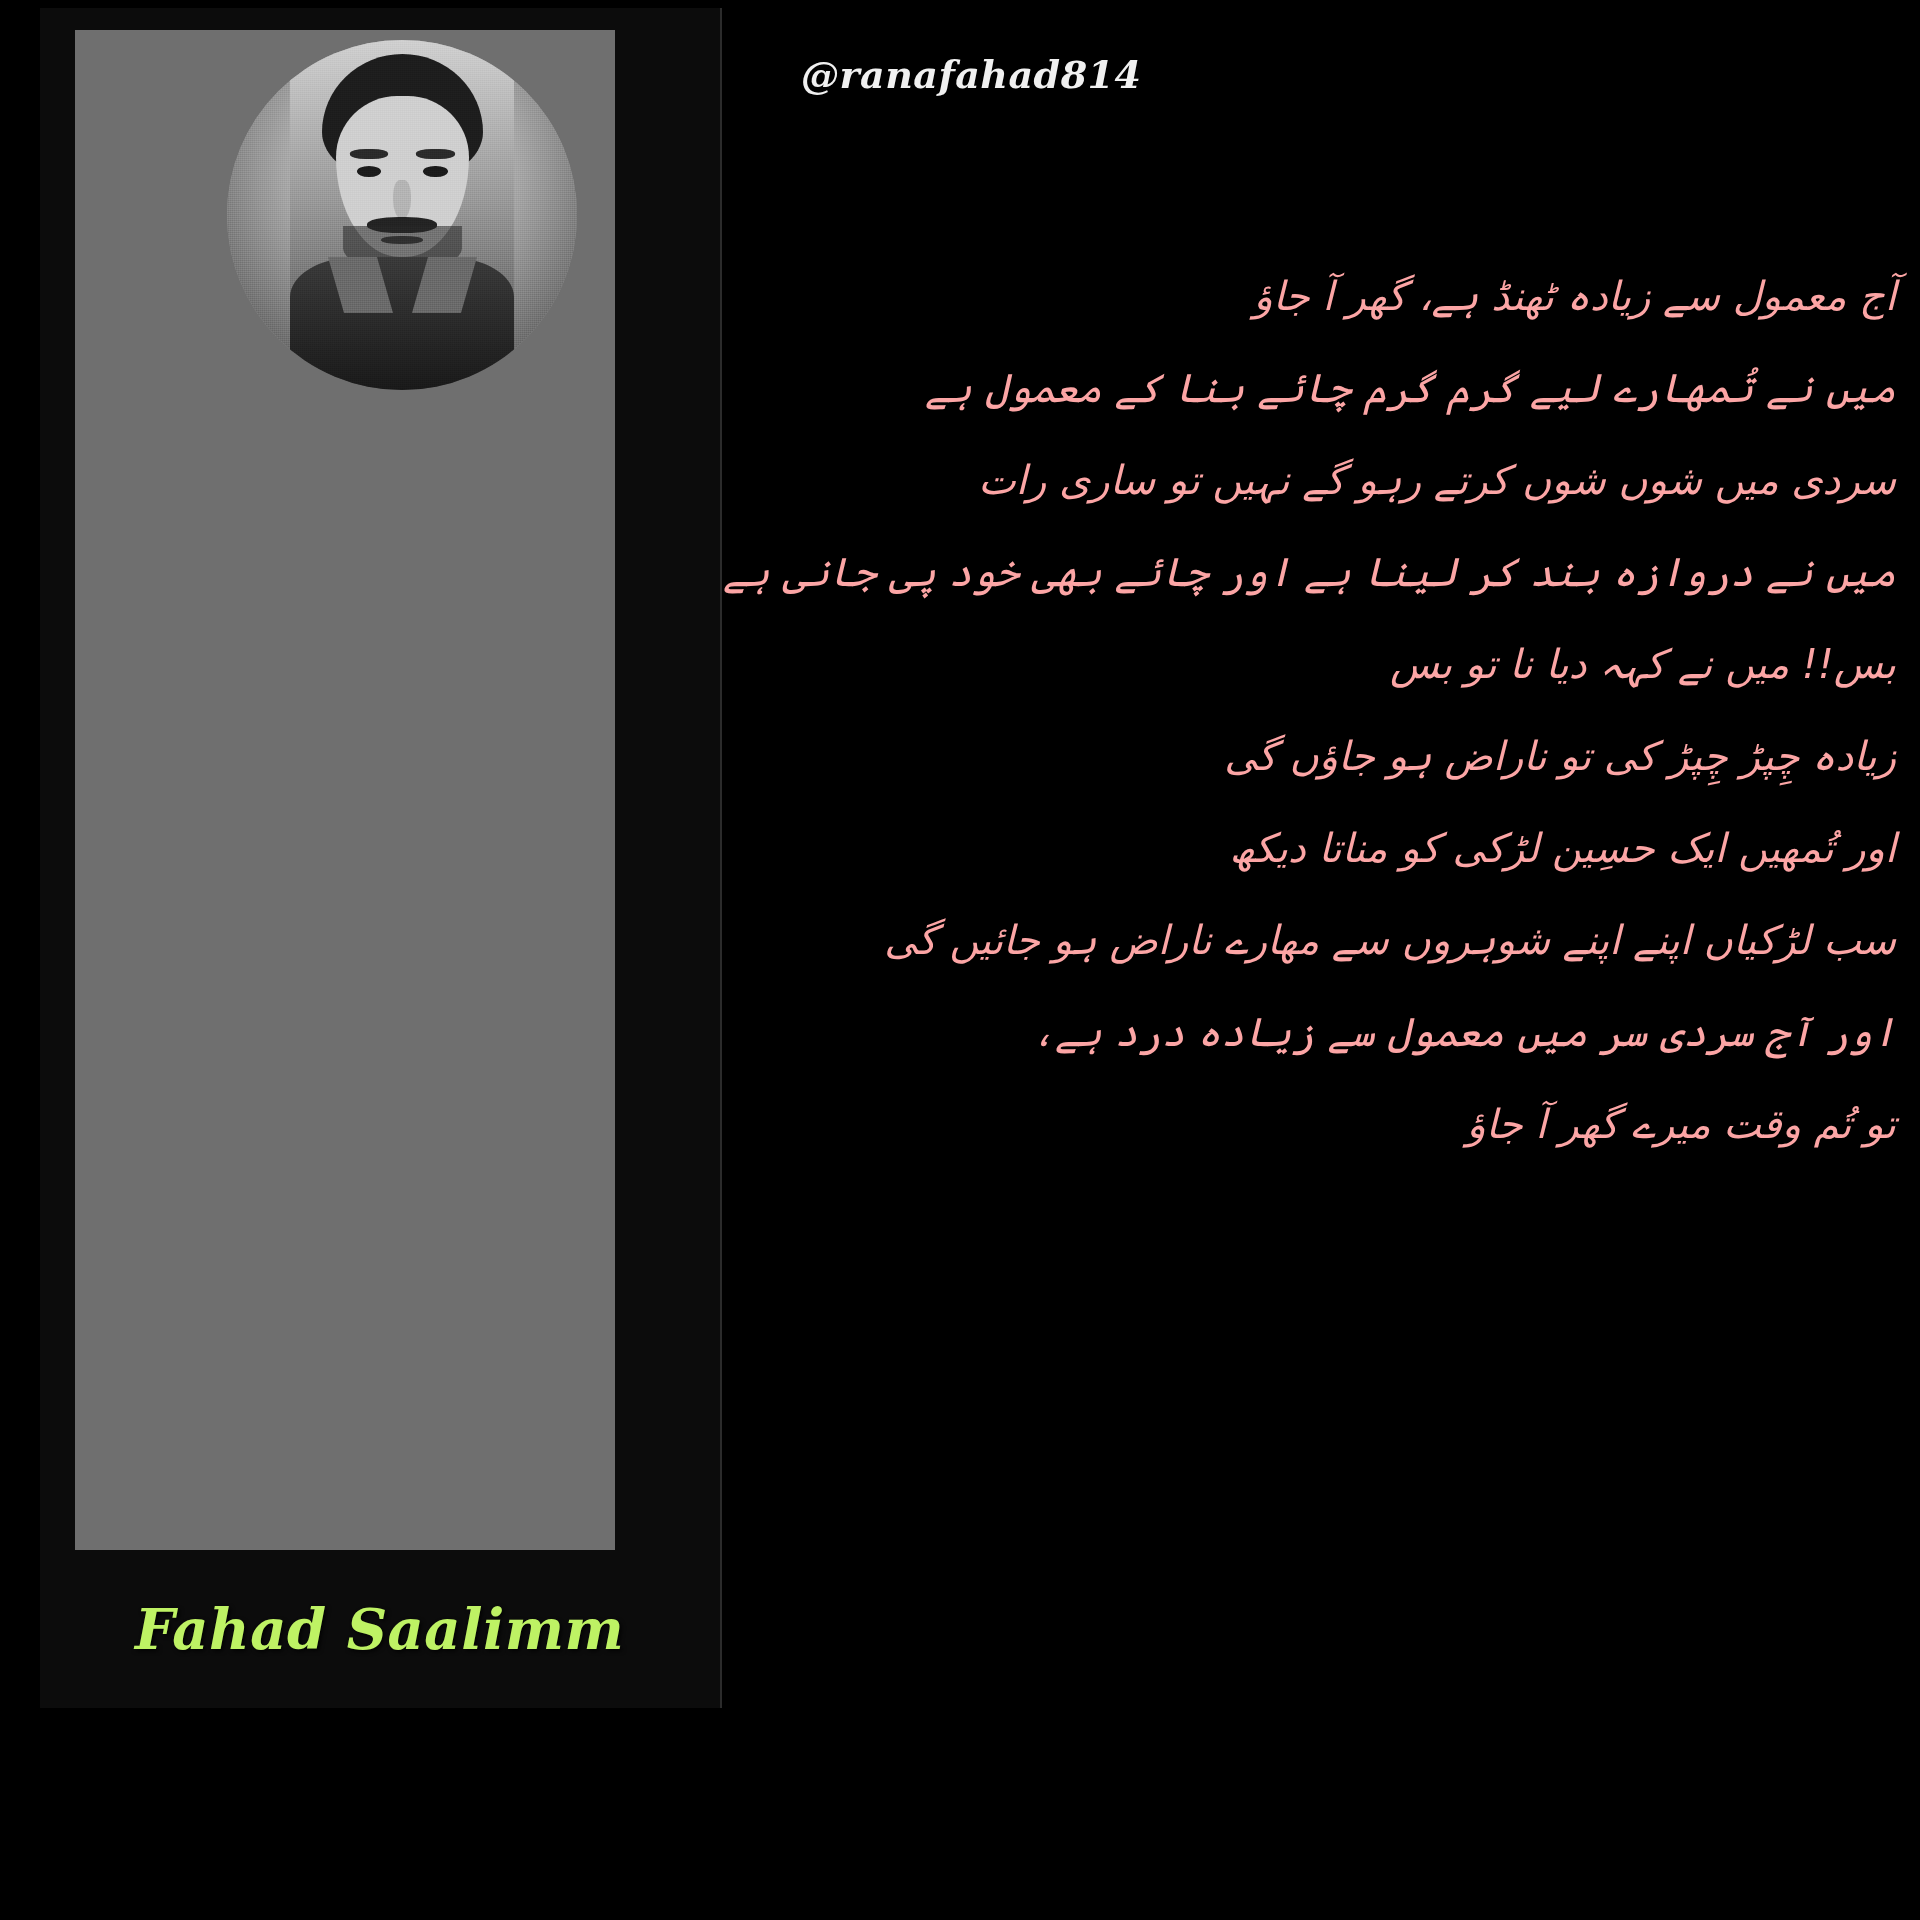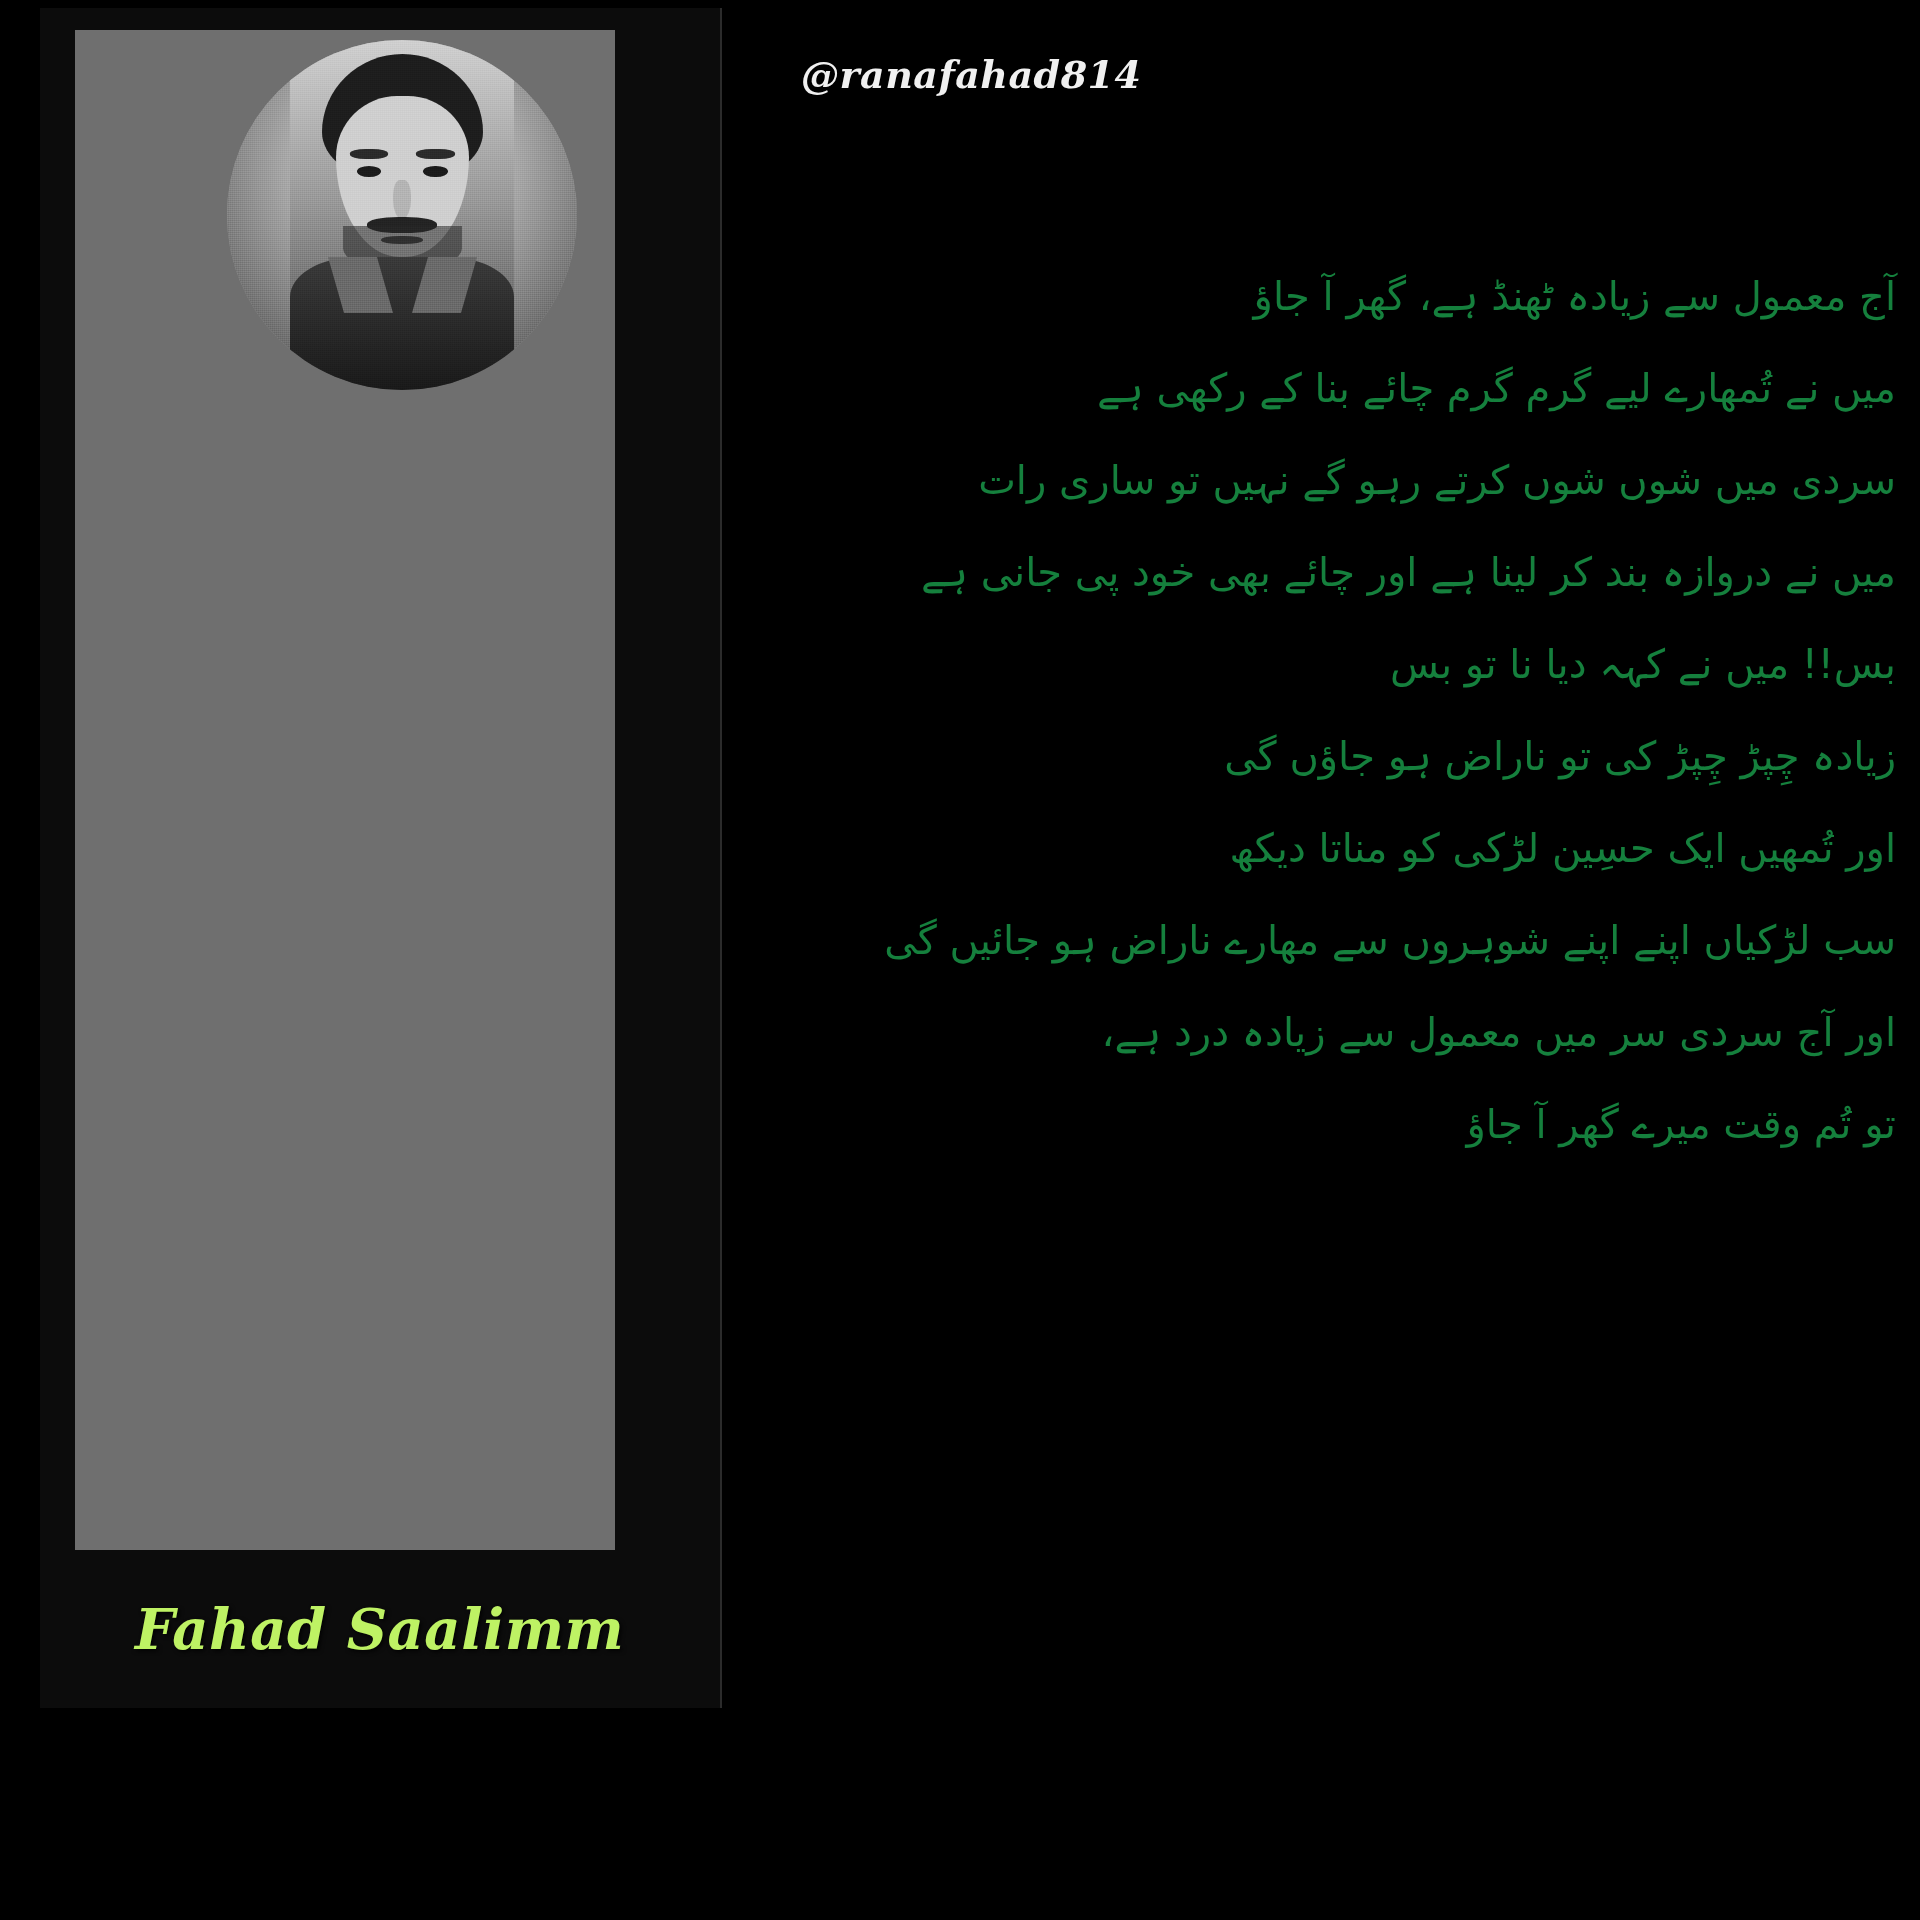--- a/index.html
+++ b/index.html
@@ -196,25 +196,26 @@
     margin-left: 41px;
   }
 
   #poem {
     position: absolute;
     left: 700px;
     right: 24px;
     top: 250px;
     direction: rtl;
     text-align: right;
-    color: #15803d;
+    color: #fca5a5;
     font-family: "DejaVu Sans", sans-serif;
     font-size: 40px;
     line-height: 92px;
     white-space: nowrap;
+    font-style: italic;
   }
   #poem .line {
     display: block;
     overflow: visible;
   }
 </style>
 </head>
 <body>
 
 <div id="poster">
@@ -244,21 +245,21 @@
 
     </div>
 
     <div id="signature">Fahad Saalimm</div>
   </div>
 
   <div id="handle">@ranafahad814</div>
 
   <div id="poem">
       <span class="line">آج معمول سے زیادہ ٹھنڈ ہے، گھر آ جاؤ</span>
-      <span class="line">میں نے تُمھارے لیے گرم گرم چائے بنا کے رکھی ہے</span>
+      <span class="line">میں نے تُمھارے لیے گرم گرم چائے بنا کے معمول ہے</span>
       <span class="line">سردی میں شوں شوں کرتے رہو گے نہیں تو ساری رات</span>
       <span class="line">میں نے دروازہ بند کر لینا ہے اور چائے بھی خود پی جانی ہے</span>
       <span class="line">بس!! میں نے کہہ دیا نا تو بس</span>
       <span class="line">زیادہ چِپڑ چِپڑ کی تو ناراض ہو جاؤں گی</span>
       <span class="line">اور تُمھیں ایک حسِین لڑکی کو مناتا دیکھ</span>
       <span class="line">سب لڑکیاں اپنے اپنے شوہروں سے مھارے ناراض ہو جائیں گی</span>
       <span class="line">اور آج سردی سر میں معمول سے زیادہ درد ہے،</span>
       <span class="line">تو تُم وقت میرے گھر آ جاؤ</span>
     </div>
 

